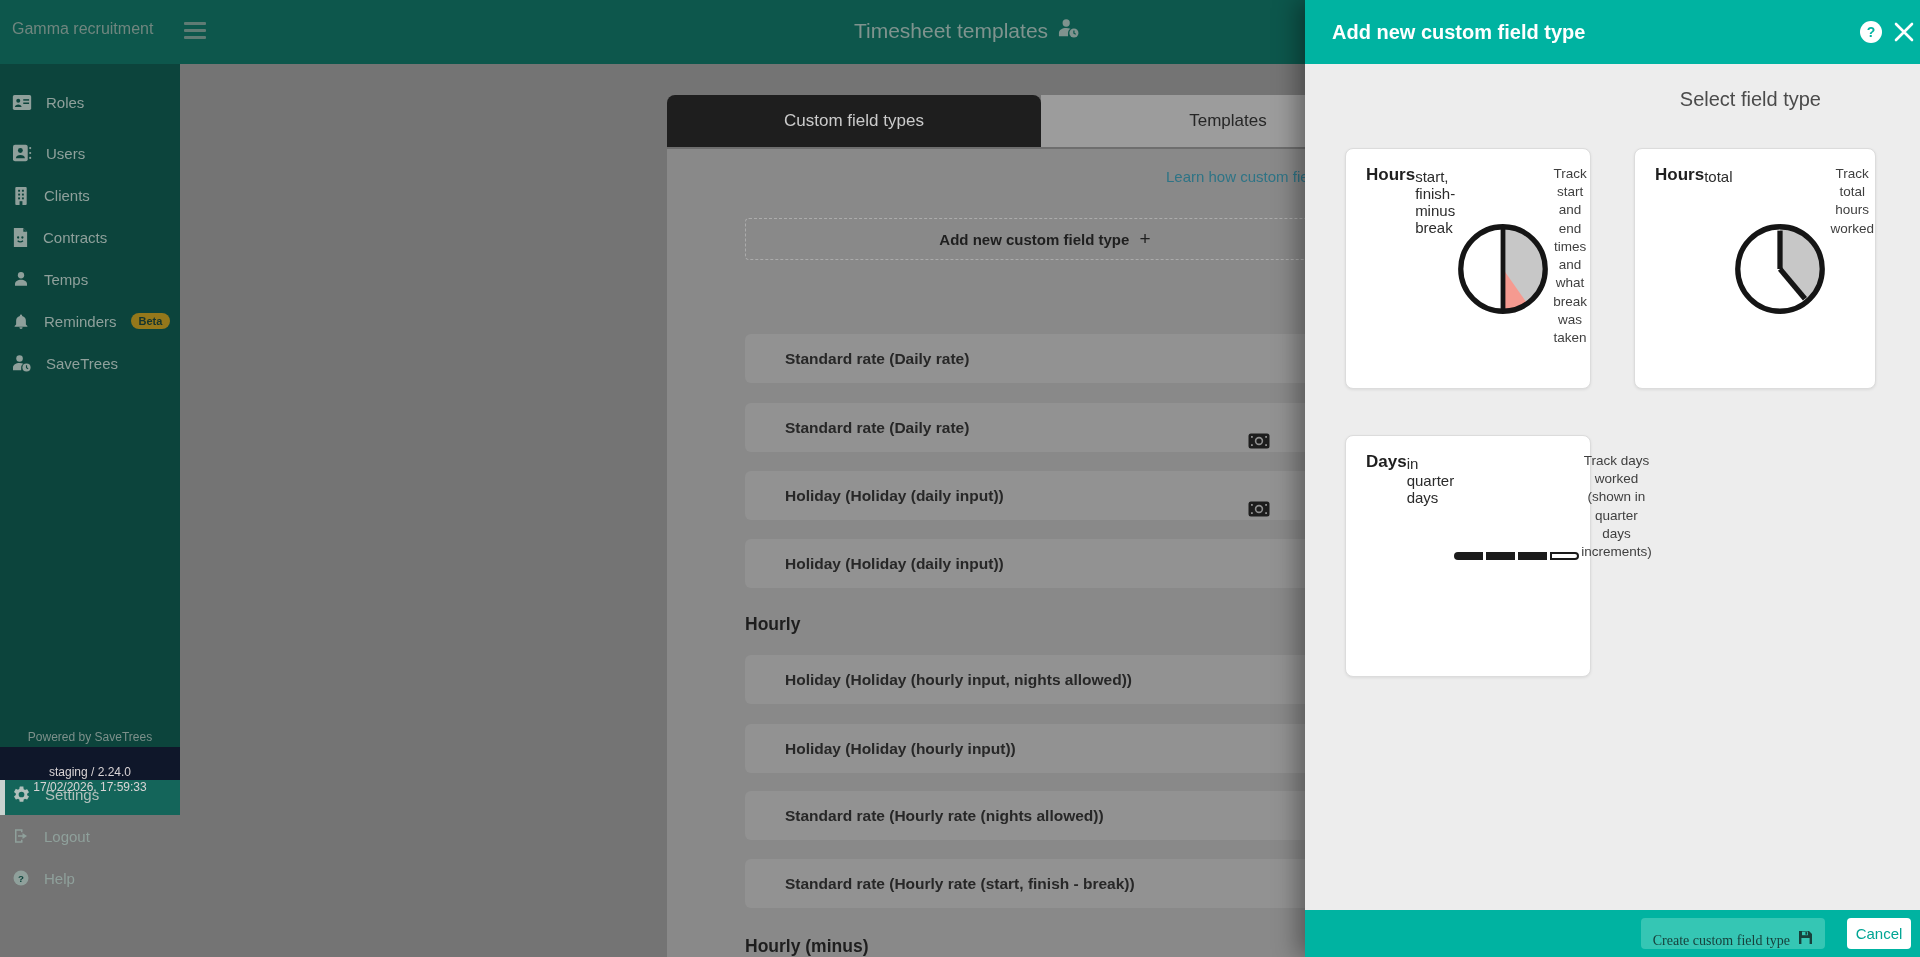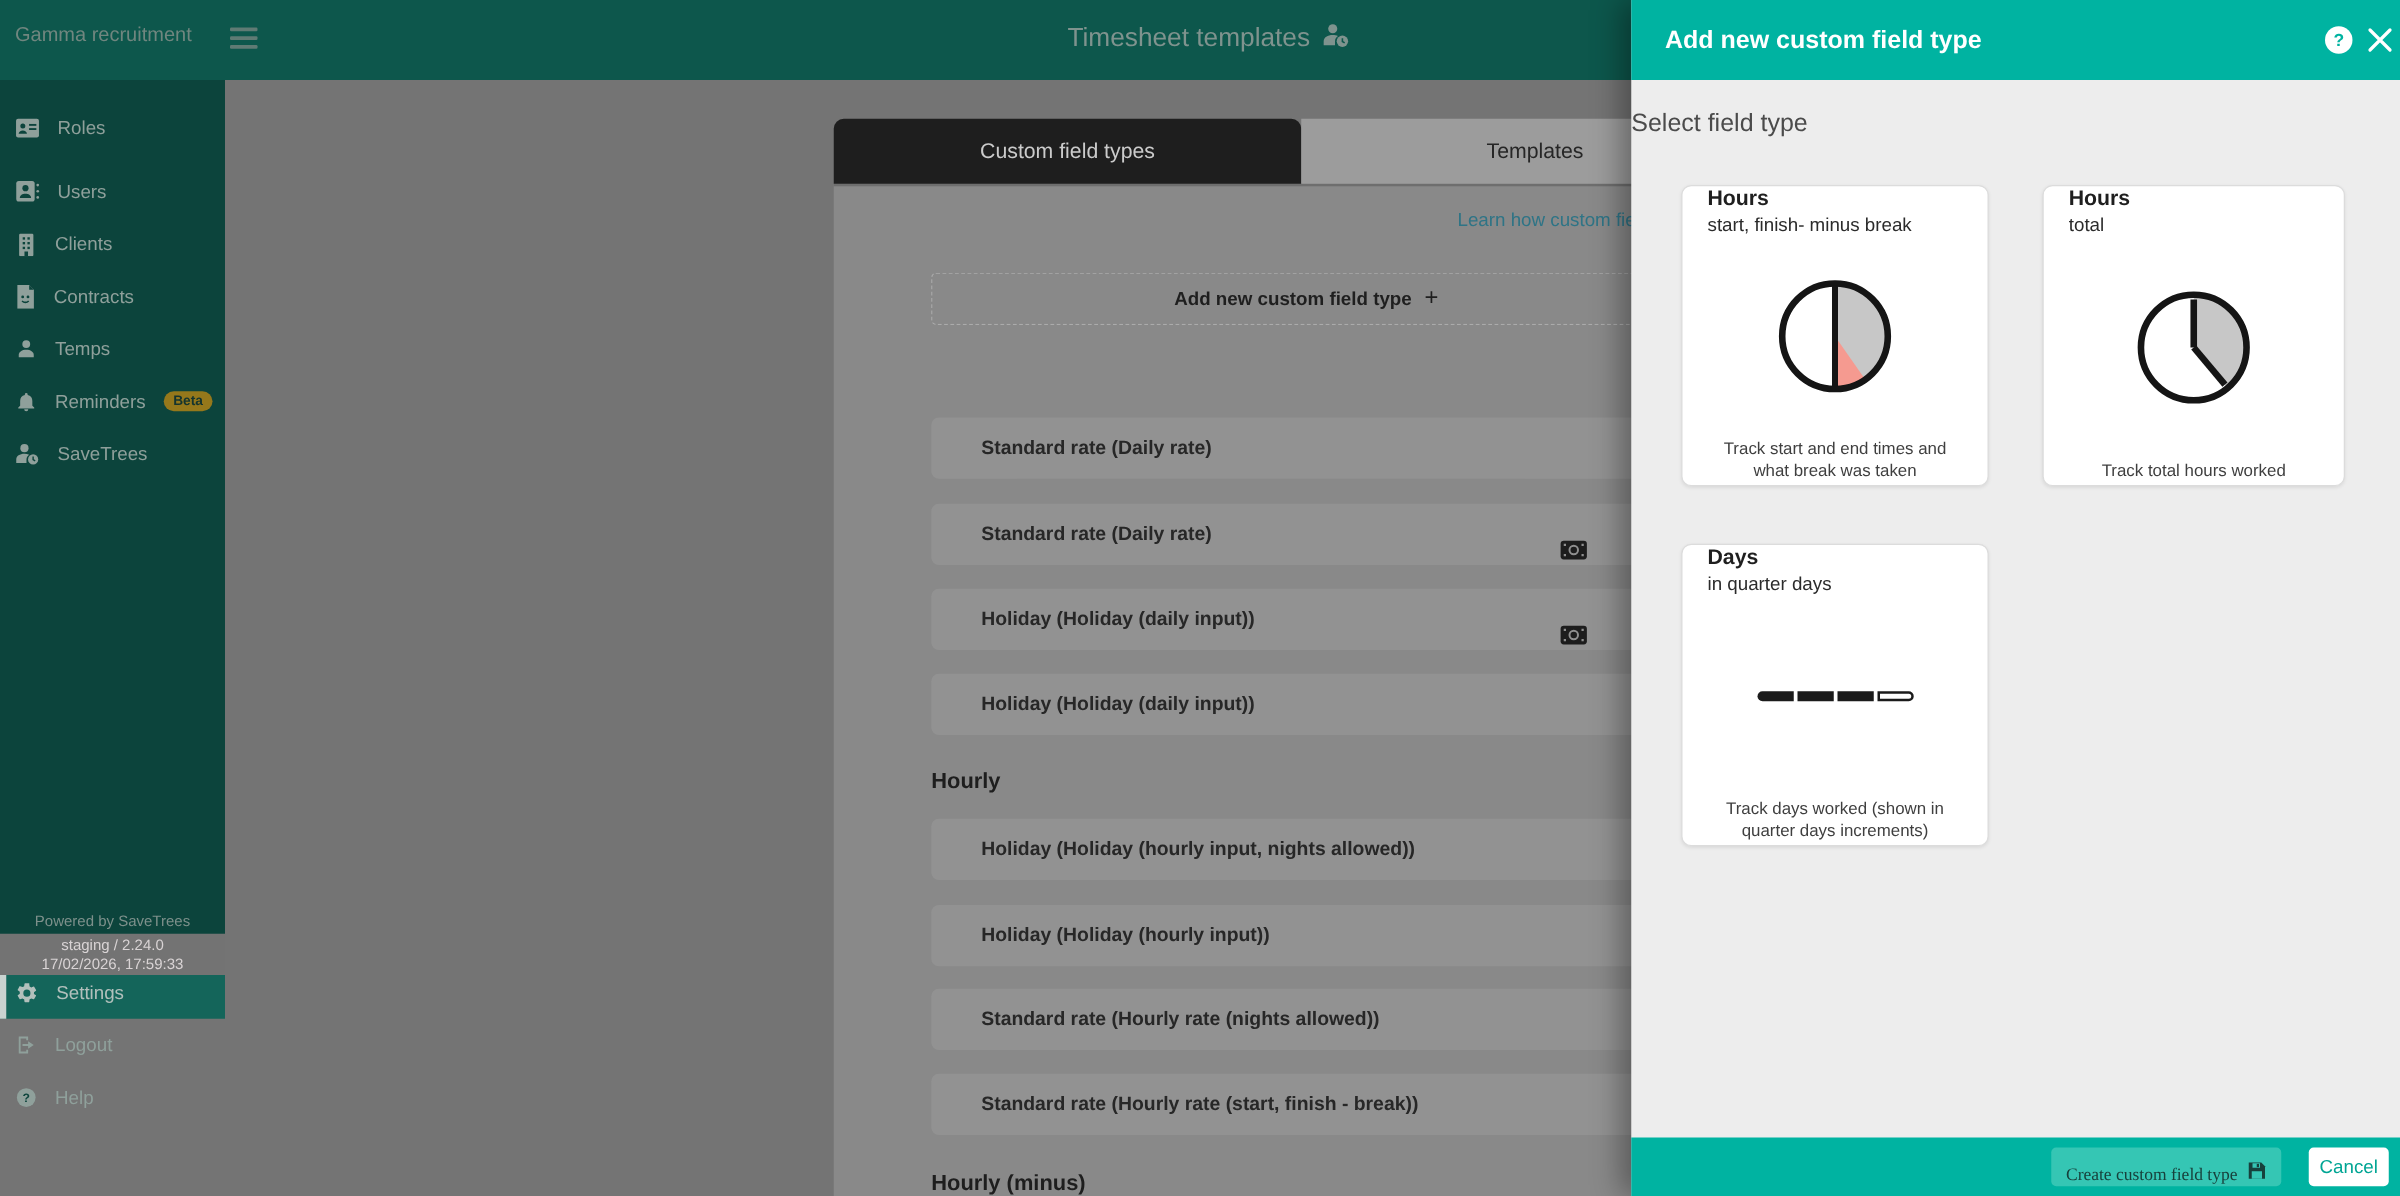--- a/index.html
+++ b/index.html
@@ -23,22 +23,22 @@
               align-items:center; gap:14px; padding-left:12px; color:#8fa09b;
               font-size:15px; cursor:pointer; }
   .nav-item svg { flex:0 0 auto; }
   .badge { margin-left:auto; margin-right:12px; background:#95781b; color:#14342e;
            font-size:11px; font-weight:bold; padding:2px 8px; border-radius:9px; }
   .nav-item.active { background:#14655a; border-left:5px solid #c9d3d0; padding-left:7px;
                      color:#b2c0bc; }
   .powered { position:absolute; left:0; bottom:36px; width:180px; text-align:center;
              font-size:12px; color:#7d908b; }
   .version-bar { position:absolute; left:0; bottom:0; width:180px; height:33px;
-                 background:#737373; color:#d9d4d5; font-size:12px; text-align:center;
-                 padding-top:2px; line-height:15px; }
+                 background:#0f172a; color:#d9d4d5; font-size:12px; text-align:center;
+                 padding-top:18px; line-height:15px; }
 
   
   .main { position:absolute; left:180px; top:64px; width:1740px; height:893px;
           background:#747474; z-index:1; }
   .panel { position:absolute; left:487px; top:83px; right:0; bottom:0; background:#898989;
            border-top:2px solid #6e6e6e; }
   .tab { position:absolute; top:31px; height:52px; width:374px; text-align:center;
          line-height:52px; font-size:17px; cursor:pointer; }
   .tab.active { left:487px; background:#1e1e1e; color:#cbcbcb; border-radius:8px 8px 0 0; }
   .tab.inactive { left:861px; background:#9c9c9c; color:#262626; }
@@ -58,25 +58,25 @@
   
   .drawer { position:absolute; left:1305px; top:0; width:615px; height:957px;
             background:#ededed; z-index:5; box-shadow:-8px 0 22px rgba(0,0,0,0.35); }
   .drawer-header { position:absolute; left:0; top:0; width:615px; height:64px;
                    background:#00b3a1; display:flex; align-items:center; }
   .drawer-title { margin-left:27px; color:#ffffff; font-size:20px; font-weight:bold; }
   .help-btn { position:absolute; left:555px; top:21px; width:22px; height:22px;
               background:#ffffff; border-radius:50%; color:#00b3a1; font-weight:bold;
               font-size:14px; text-align:center; line-height:22px; cursor:pointer; }
   .close-btn { position:absolute; left:587px; top:20px; width:24px; height:24px; cursor:pointer; }
-  .drawer-heading { position:absolute; left:0; top:88px; width:516px; text-align:left;
+  .drawer-heading { position:absolute; left:0; top:88px; width:516px; text-align:right;
                     font-size:20px; color:#4b4b4b; }
   .card { position:absolute; width:246px; height:241px; background:#ffffff;
           border:1px solid #dcdcdc; border-radius:8px; box-shadow:0 1px 3px rgba(0,0,0,0.08);
-          padding:0 20px; cursor:pointer; display:flex; flex-direction:column; }
+          padding:16px 20px; cursor:pointer; display:flex; flex-direction:row; }
   .card.c1 { left:40px; top:148px; }
   .card.c2 { left:329px; top:148px; width:242px; }
   .card.c3 { left:40px; top:435px; height:242px; }
   .card-title { font-size:17px; font-weight:bold; color:#1f1f1f; }
   .card-sub { font-size:15px; color:#2b2b2b; margin-top:3px; }
   .card-art { flex:1; display:flex; align-items:center; justify-content:center; }
   .card-desc { text-align:center; font-size:13.5px; color:#3f3f3f; line-height:1.35;
                padding:0 2px 2px; }
   .qbar { display:flex; align-items:center; gap:3px; }
   .qseg { width:29px; height:8px; background:#1b1b1b; }

